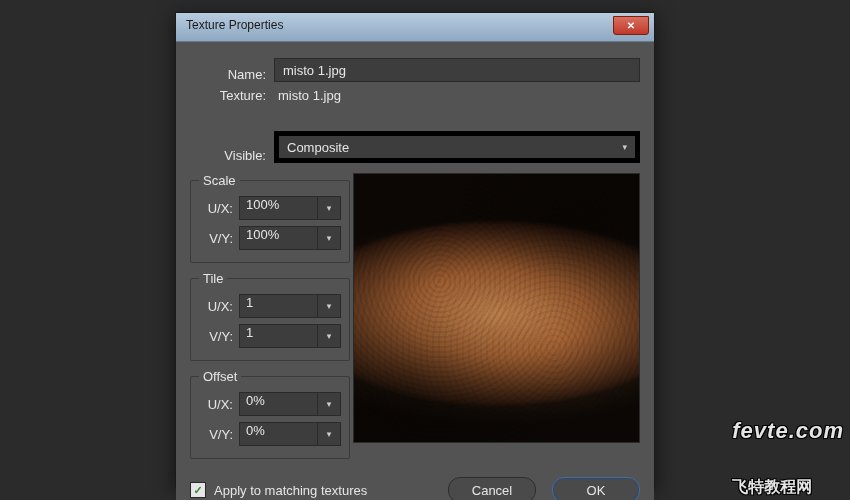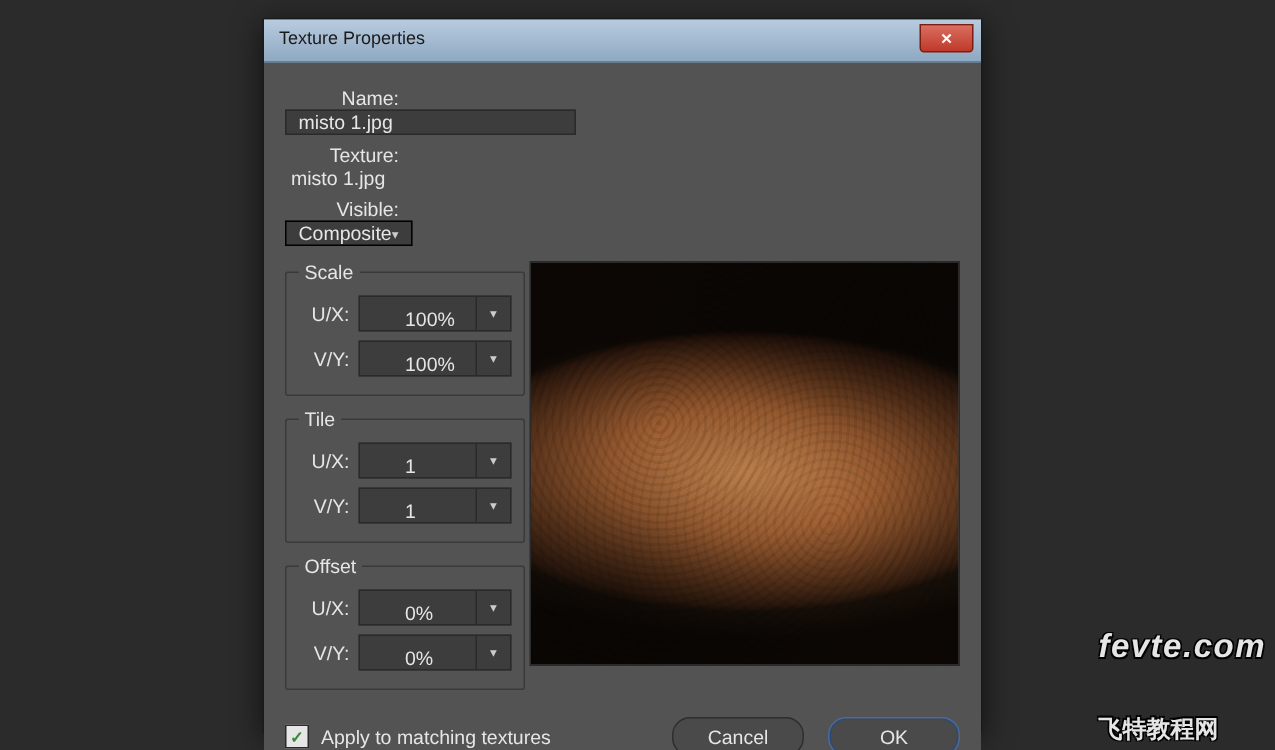--- a/index.html
+++ b/index.html
@@ -44,23 +44,22 @@
     font-size: 10px;
     font-weight: bold;
   }
   .body {
     padding: 10px 14px;
     background: #535353;
   }
   .top-rows { margin-top: 6px; }
   .row {
     display: flex;
-    align-items: flex-start;
+    align-items: flex-end;
     margin-bottom: 6px;
-    flex-direction: column;
   }
   .row .lbl {
     width: 76px;
     text-align: right;
     padding-right: 8px;
     color: #e6e6e6;
     font-size: 13px;
   }
   .text-input {
     height: 22px;
@@ -73,28 +72,29 @@
   }
   .static-val {
     color: #e6e6e6;
     font-size: 13px;
     padding-left: 4px;
   }
   .select {
     flex: 1;
     height: 22px;
     background: #3d3d3d;
-    border: 1px solid #000000;
+    border: 5px solid #000000;
     color: #e6e6e6;
     font-size: 13px;
     padding: 0 8px;
     position: relative;
     display: flex;
     align-items: center;
     justify-content: space-between;
+    margin-top: 22px;
   }
   .select .chev {
     font-size: 9px;
     color: #ccc;
   }
   .mid {
     display: flex;
     margin-top: 10px;
     gap: 3px;
   }
@@ -126,22 +126,21 @@
     text-align: right;
     font-size: 13px;
     color: #e6e6e6;
   }
   .combo {
     flex: 1;
     height: 22px;
     background: #3d3d3d;
     border: 1px solid #2a2a2a;
     display: flex;
-    align-items: flex-end;
-    padding-left: 24px;
+    align-items: flex-start;
   }
   .combo .cval {
     flex: 1;
     padding: 0 6px;
     color: #e6e6e6;
     font-size: 13px;
   }
   .combo .carrow {
     width: 22px;
     height: 22px;

